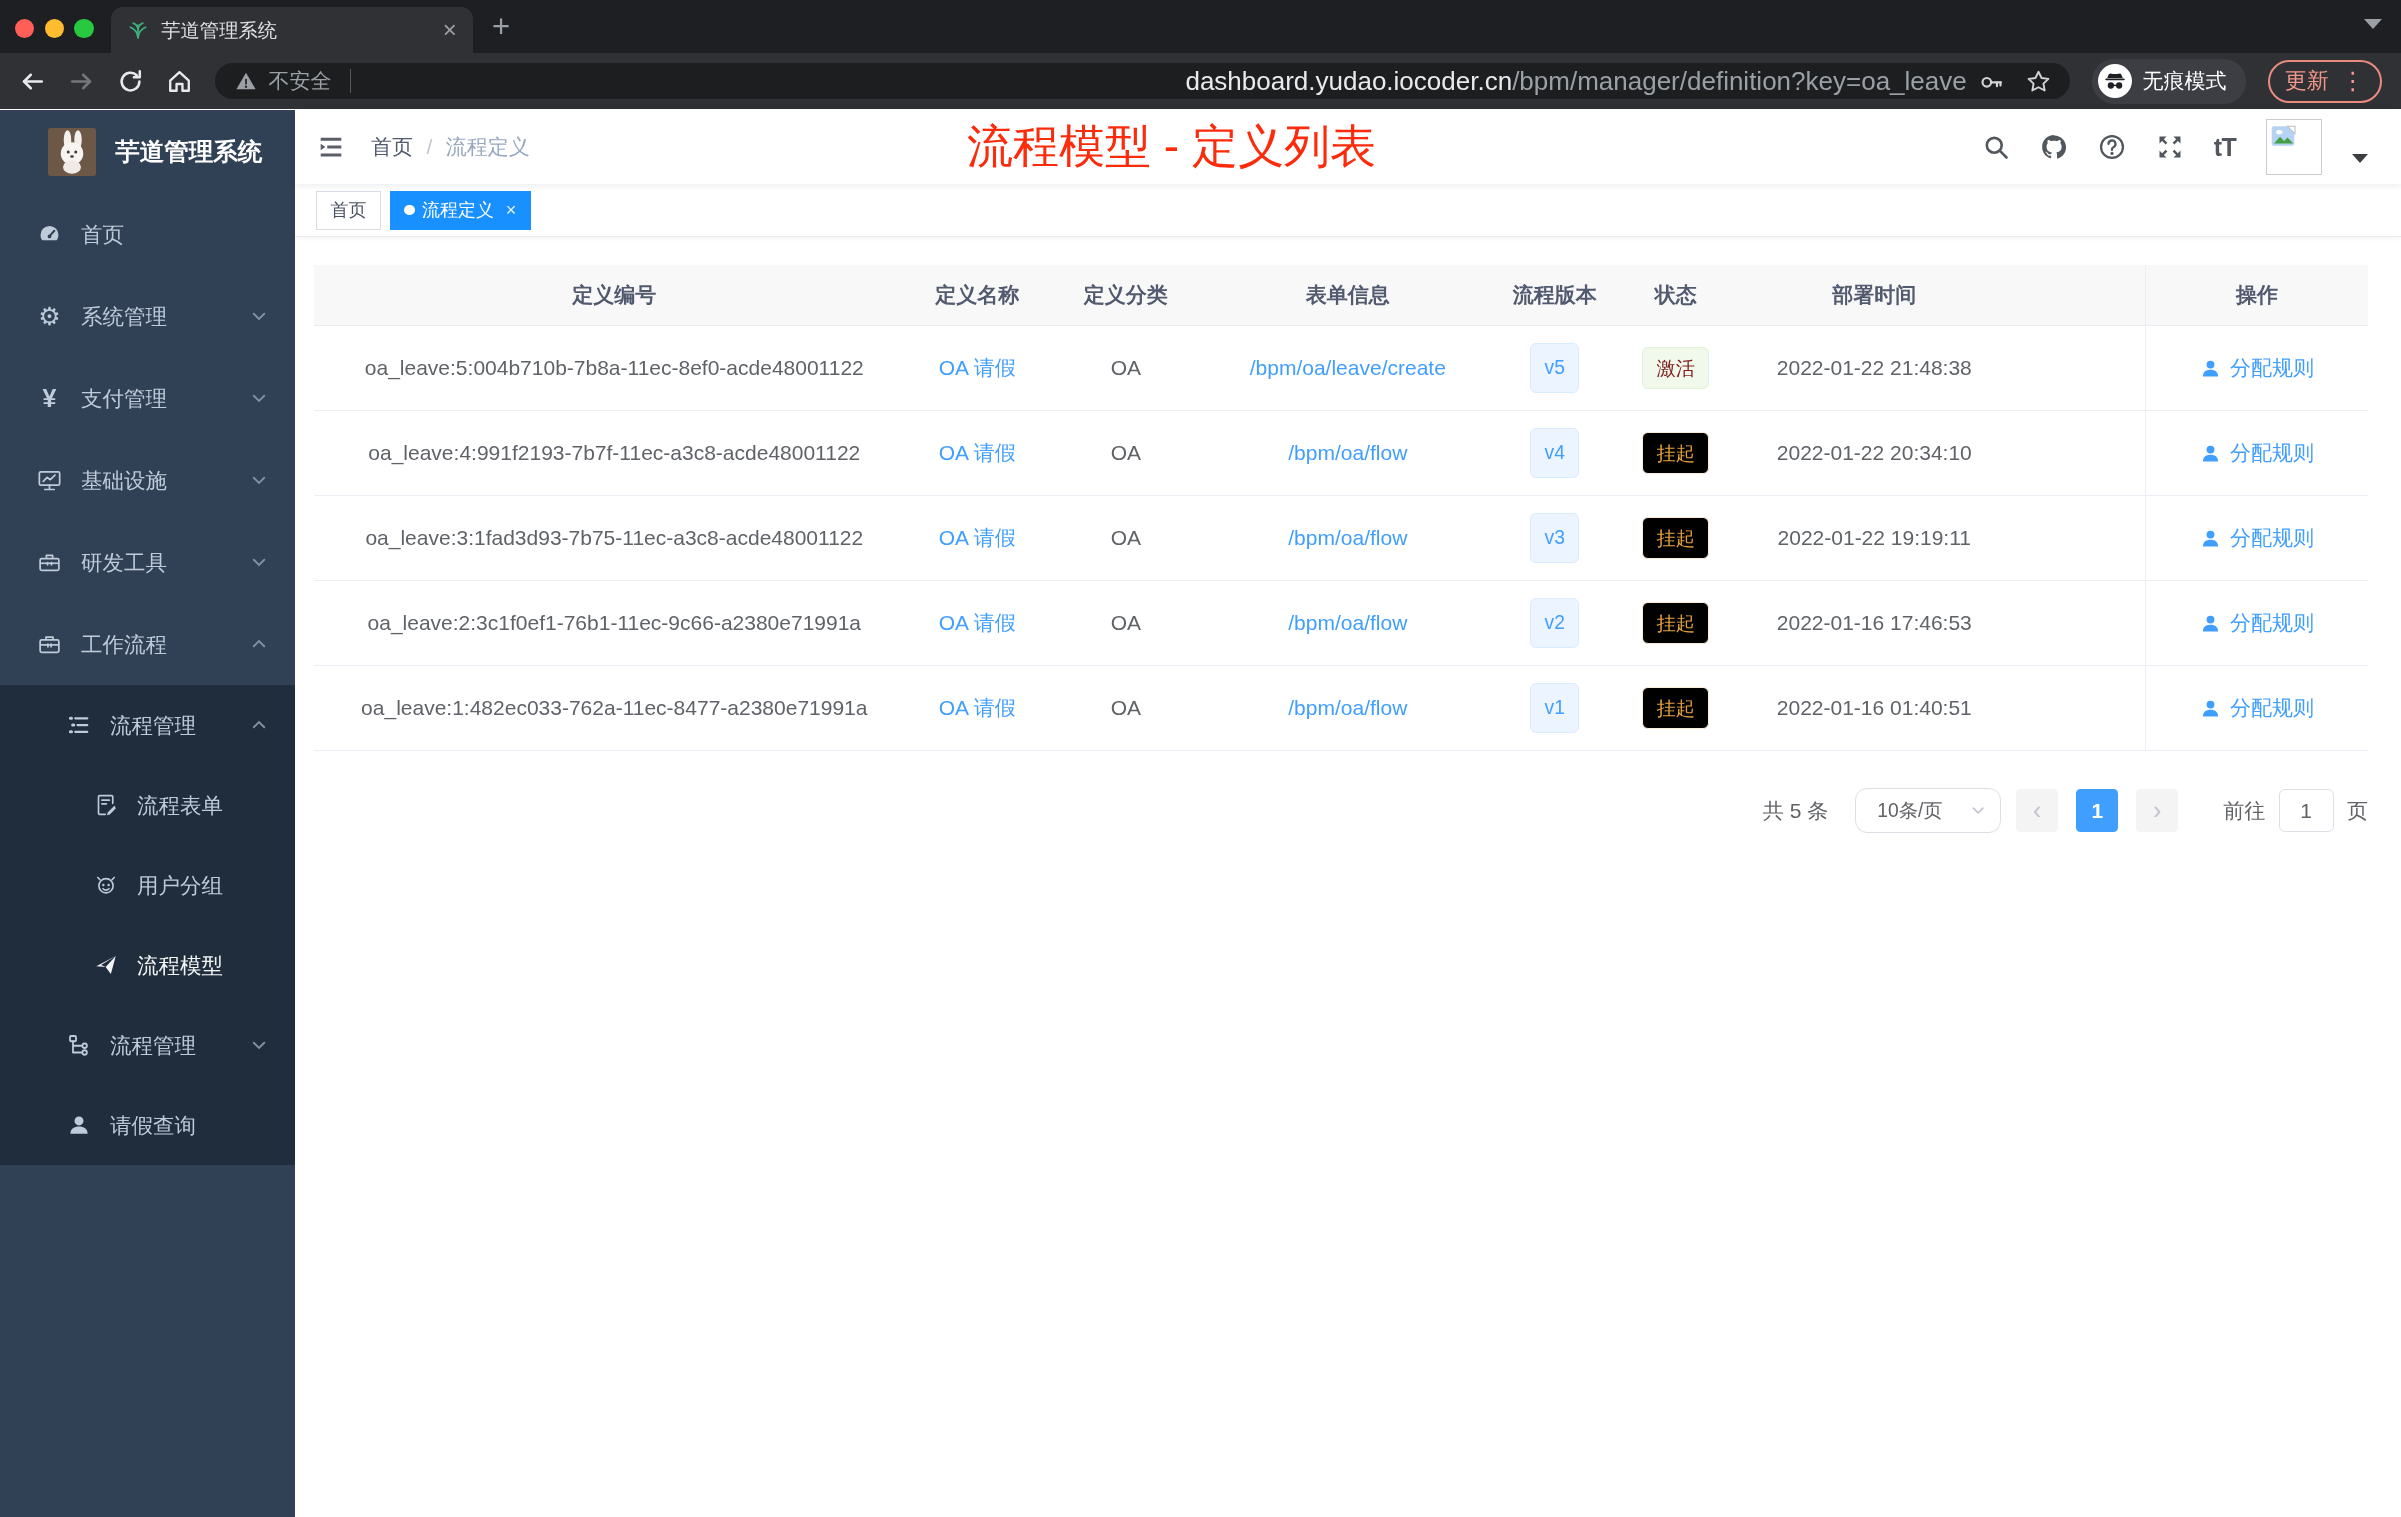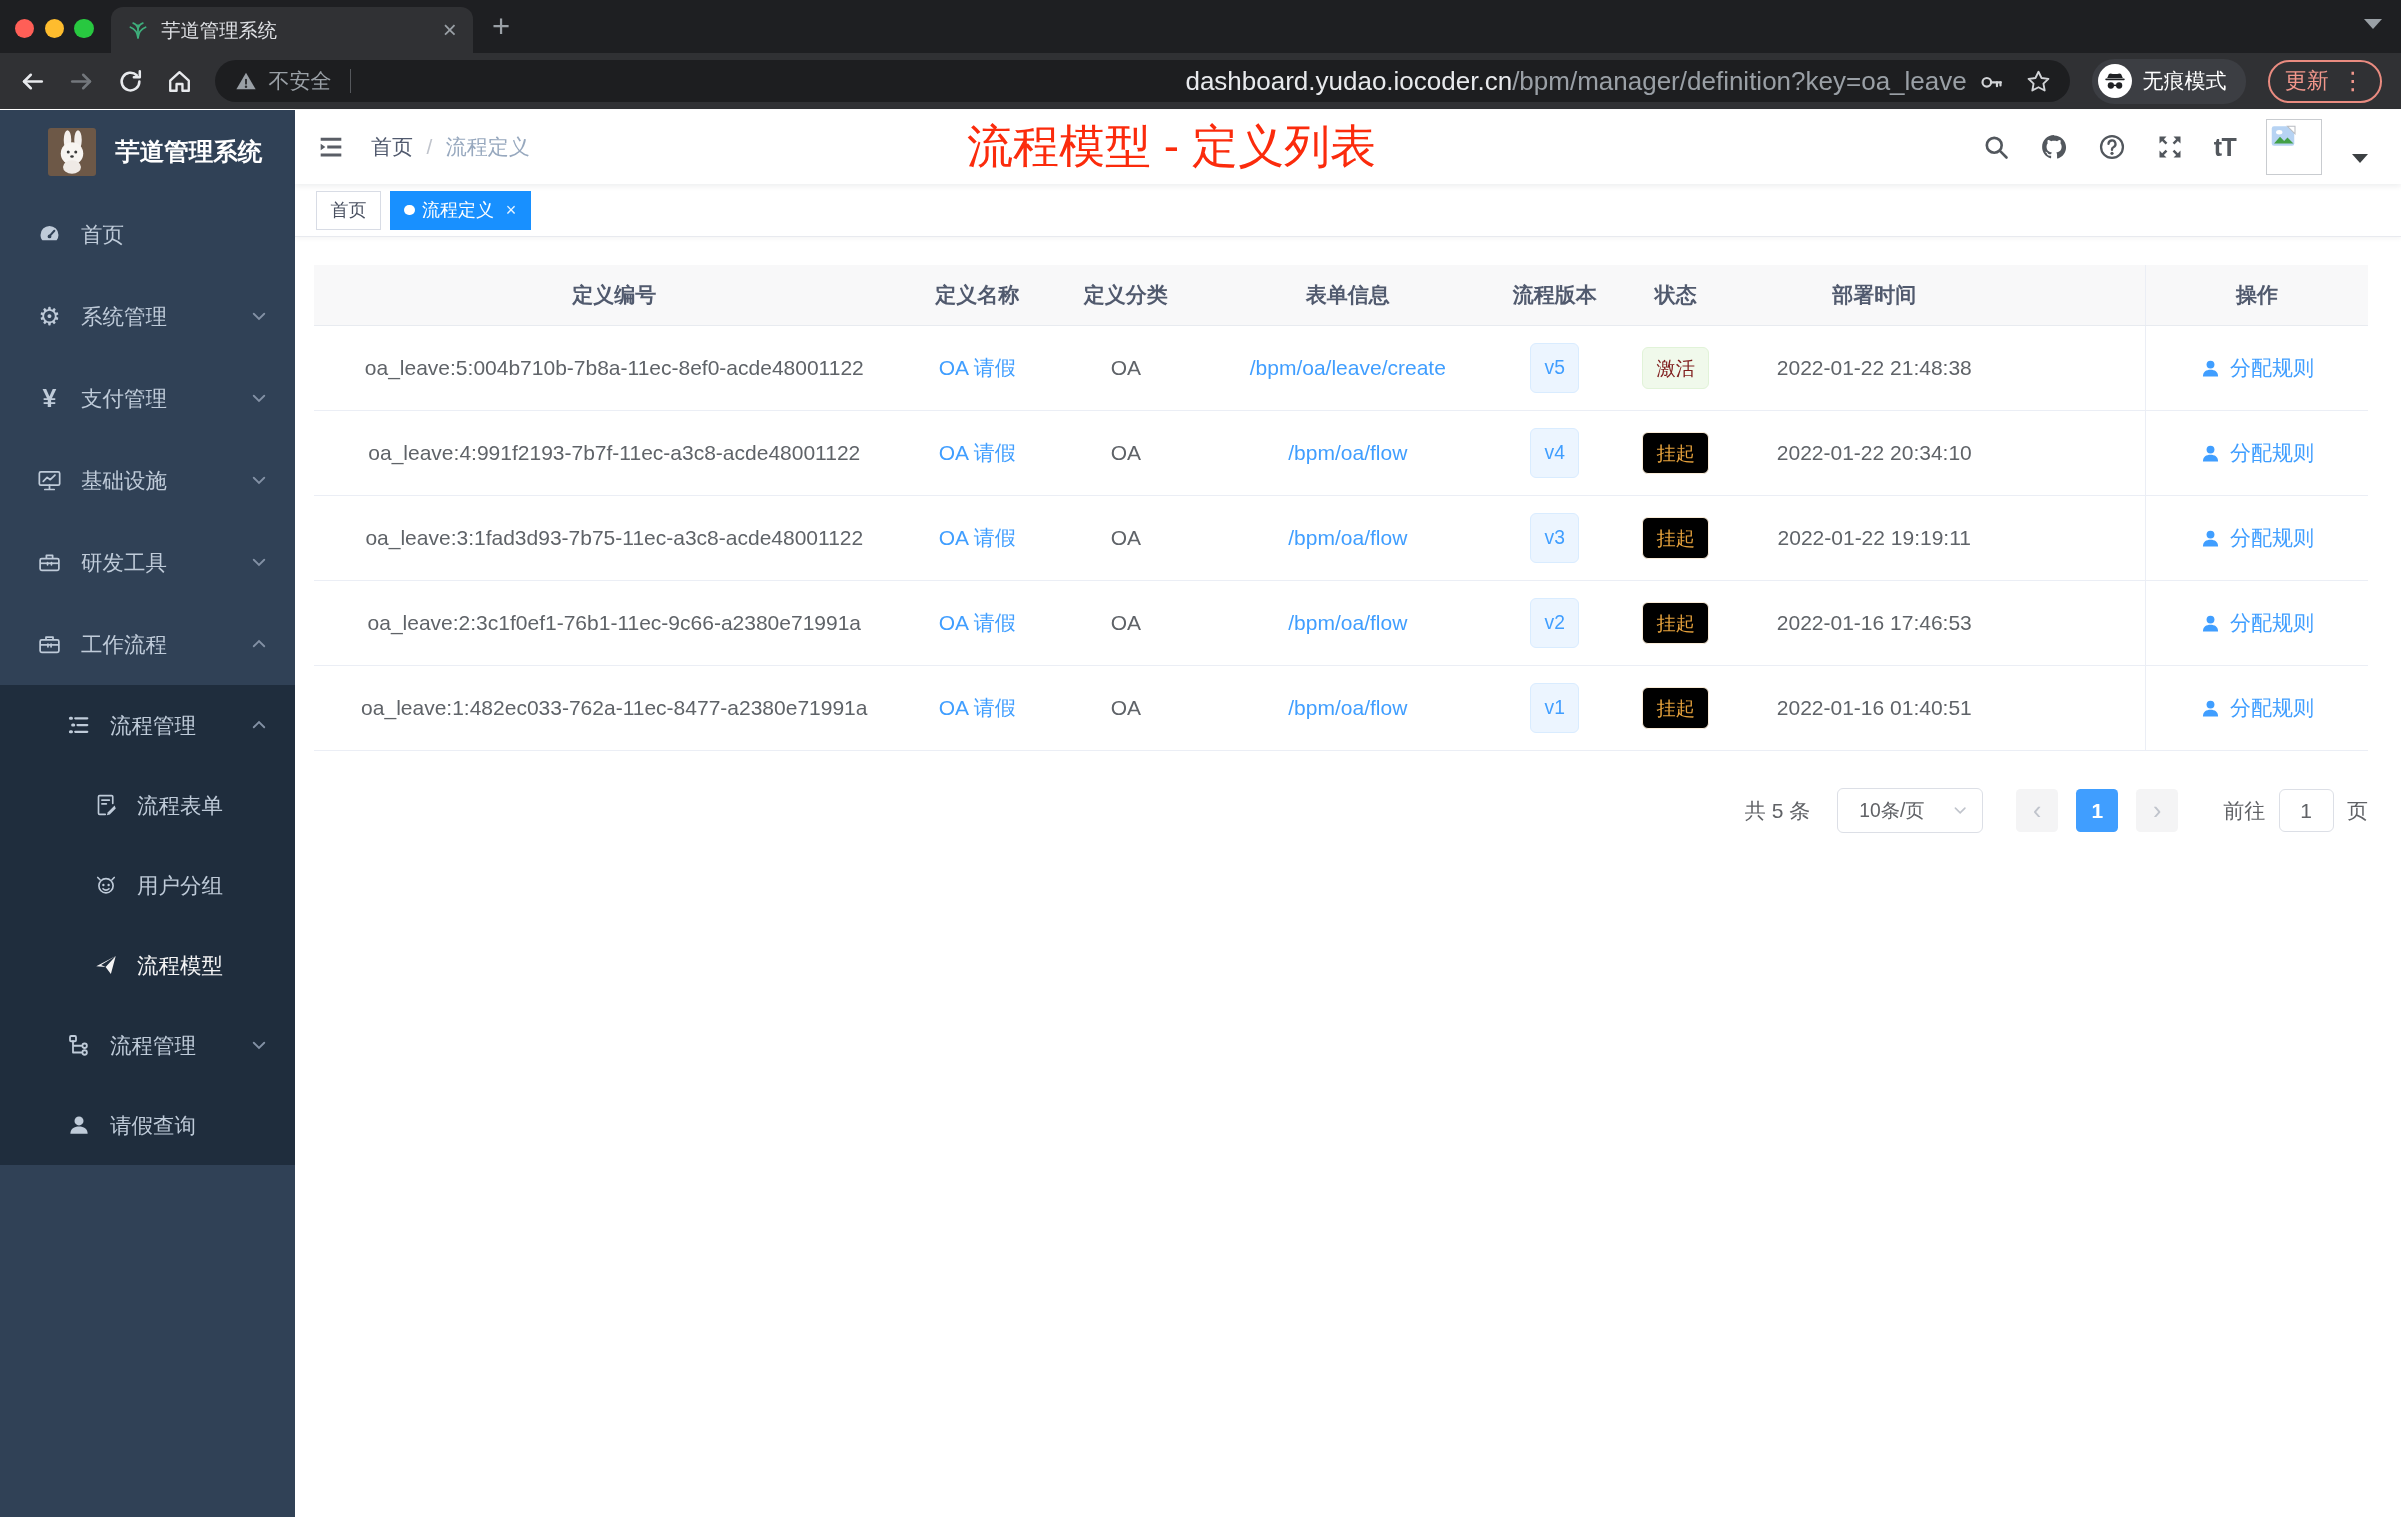--- a/index.html
+++ b/index.html
@@ -16,21 +16,21 @@
          border-radius:12px 12px 0 0; display:flex; align-items:center; padding:0 16.3px; }
   .tab-title { color:#dfe1e5; font-size:19.3px; margin-left:12px; flex:1; white-space:nowrap; overflow:hidden; }
   .tab-close { color:#9aa0a6; font-size:24px; line-height:1; }
   .newtab-btn { position:absolute; left:492px; top:13.4px; color:#9aa0a6; font-size:31px; line-height:27px; }
   .tabstrip-chevron { position:absolute; right:19.3px; top:19.3px; width:0; height:0;
          border-left:9px solid transparent; border-right:9px solid transparent; border-top:10.4px solid #9aa0a6; }
 
   .addressbar { position:absolute; top:53px; left:0; right:0; height:56px; background:#303134;
          display:flex; align-items:center; padding:0 19.3px; gap:22px; }
   .nav-ic { width:27px; height:27px; flex:none; }
-  .urlpill { flex:1; height:42px; background:#1d1e20; border-radius:21px; display:flex; align-items:center;
+  .urlpill { flex:1; height:36px; background:#1d1e20; border-radius:21px; display:flex; align-items:center;
          padding:0 19.3px; gap:12px; min-width:0; }
   .sec-label { color:#9aa0a6; font-size:21px; white-space:nowrap; }
   .url-div { width:1.5px; height:24px; background:#55585c; margin:0 6px; }
   .url-text { font-size:26px; white-space:nowrap; overflow:hidden; flex:1;text-align:right; }
   .url-host { color:#e8eaed; } .url-path { color:#9aa0a6; }
   .pill-right { display:flex; align-items:center; gap:22px; margin-left:auto; }
   .incog-badge { height:45px; border-radius:22px; background:#3c3e43; display:flex; align-items:center;
          gap:10.4px; padding:0 19.3px 0 6px; flex:none; }
   .incog-circle { width:34px; height:34px; border-radius:50%; background:#fff; display:flex; align-items:center; justify-content:center; }
   .incog-label { color:#fff; font-size:21px; white-space:nowrap; }
@@ -95,22 +95,22 @@
           height:50px; display:inline-flex; align-items:center; padding:0 13.4px; font-size:19.3px; }
   .stag { border-radius:6px; height:42px; display:inline-flex; align-items:center; padding:0 13.4px; font-size:19.3px; }
   .stag.s-active { background:#f0f9eb; border:1.5px solid #e1f3d8; color:#7f1d1d; }
   .stag.s-susp   { background:#000000; border:1.5px solid #faecd8; color:#e6a23c; }
   .action-lnk { color:#409eff; display:inline-flex; align-items:center; gap:9px; text-decoration:none; cursor:pointer;justify-content:flex-end; }
   .action-lnk svg { width:21px; height:21px; }
 
   .pagination { display:flex; align-items:center; justify-content:flex-end; margin-top:37px;
                 color:#606266; font-size:21px; }
   .pg-total { margin-right:27px; }
-  .pg-select { width:146px; height:45px; border:1.5px solid #dcdfe6; border-radius:6px; display:flex;
-               align-items:center; padding:0 14px 0 21px; color:#606266; font-size:19.3px; margin-right:33px; cursor:pointer; }
+  .pg-select { width:146px; height:45px; border:1.5px solid #dcdfe6; border-radius:12px; display:flex;
+               align-items:center; padding:0 14px 0 21px; color:#606266; font-size:19.3px; margin-right:15px; cursor:pointer; }
   .pg-select .sel-chev { margin-left:auto; width:16.3px; height:16.3px; color:#c0c4cc; }
   .pg-btn { width:42px; height:43px; background:#f4f4f5; border-radius:4.5px; color:#c0c4cc; font-size:25px;
             display:flex; align-items:center; justify-content:center; }
   .pg-page { width:42px; height:43px; background:#409eff; border-radius:4.5px; color:#fff; font-size:21px;
              font-weight:bold; display:flex; align-items:center; justify-content:center; margin:0 18px; cursor:pointer; }
   .pg-goto { margin-left:45px; }
   .pg-input { width:55px; height:43px; border:1.5px solid #dcdfe6; border-radius:6px; text-align:center;
               color:#606266; font-size:21px; margin:0 13.4px; font-family:"Liberation Sans",sans-serif; }
   .pg-unit { white-space:nowrap; }
 

